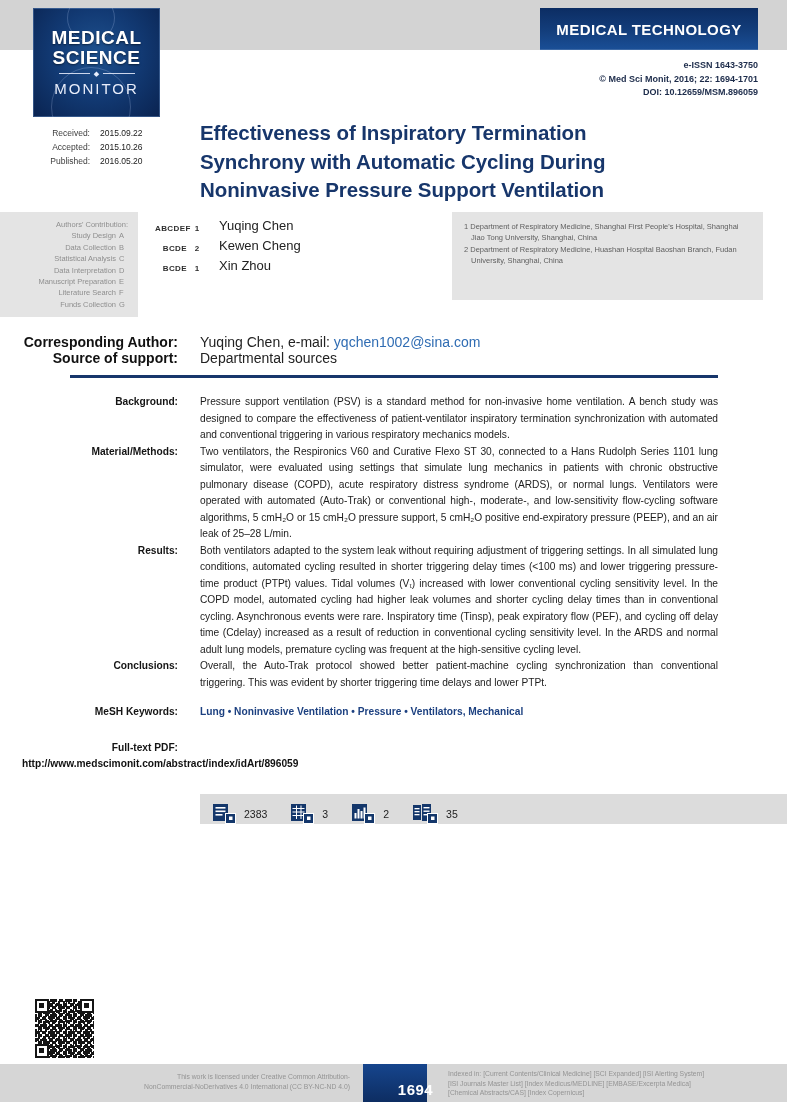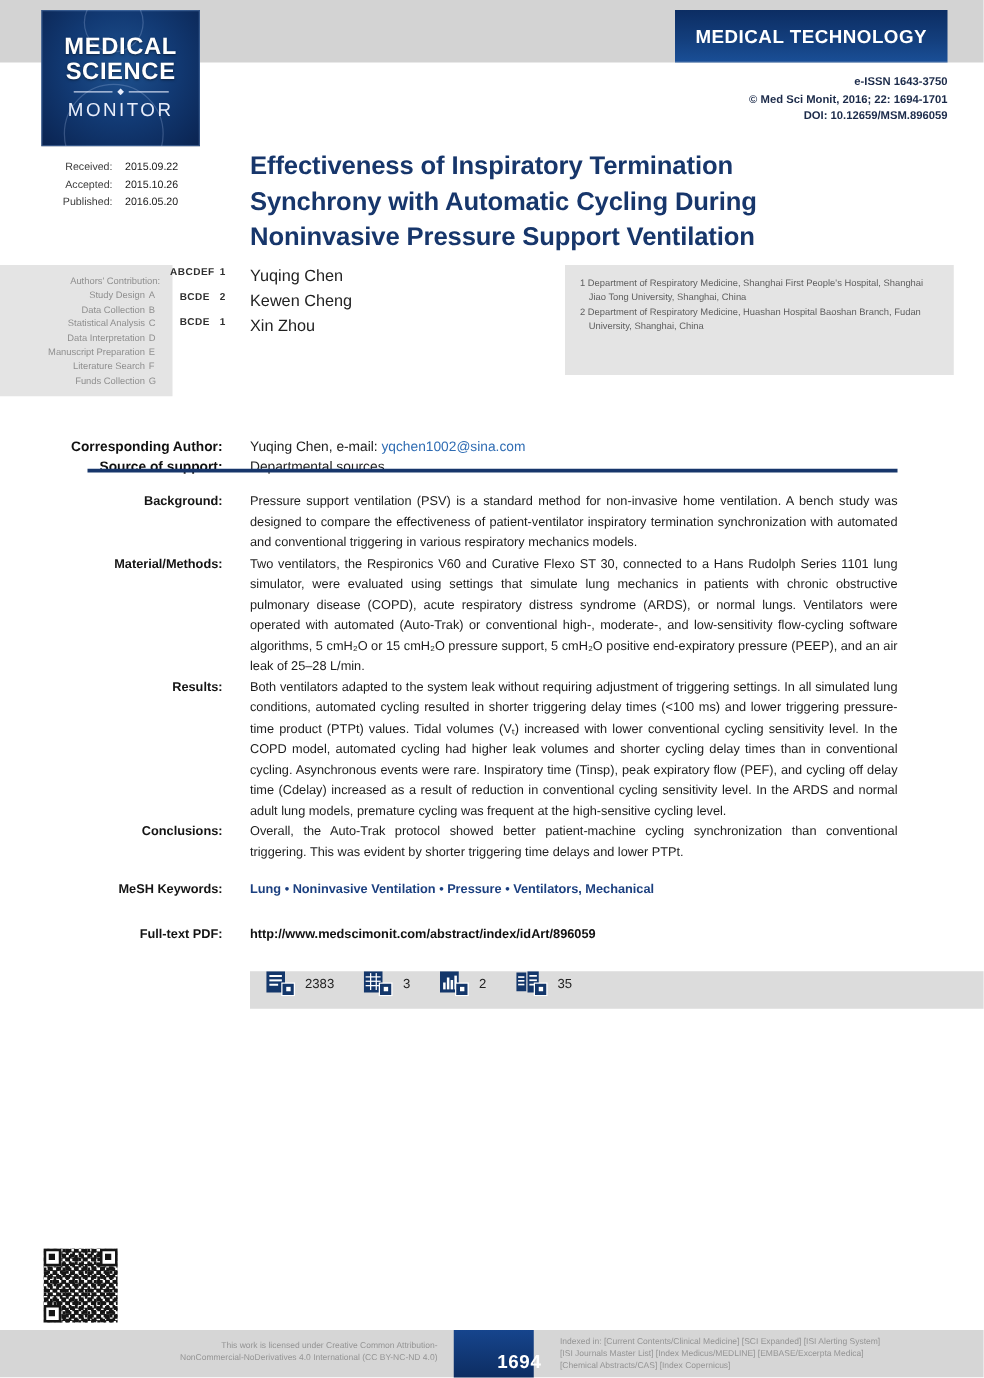--- a/index.html
+++ b/index.html
@@ -64,54 +64,54 @@
   
   .contrib-panel {
     position:absolute; left:0; top:212px; width:138px; height:105px;
     background:#e4e4e4; padding:7px 10px 12px 0; text-align:right;
     font-size:7.5px; line-height:11.4px; color:#8f8f8f;
   }
   .contrib-heading { white-space:nowrap; }
   .ccode { display:inline-block; width:9px; margin-left:3px; text-align:left; }
 
   .authors-block { position:absolute; left:136px; top:213px; }
-  .author-row { display:flex; align-items:flex-start; height:20px; }
+  .author-row { display:flex; align-items:flex-end; height:20px;margin-left:19px; }
   .author-codes { width:32px; text-align:right; font-size:8px; font-weight:700; color:#2e2e2e; letter-spacing:.4px; }
   .author-affnum { width:10px; margin-left:5px; text-align:center; font-size:8px; font-weight:700; color:#2e2e2e; }
   .author-name { margin-left:17px; font-size:13px; font-weight:400; color:#222; }
 
   .affil-panel {
     position:absolute; left:452px; top:212px; width:311px; height:88px;
     background:#e4e4e4; padding:9px 10px 0 12px;
     font-size:7.5px; line-height:11px; color:#5e5e5e;
   }
   .affil-item { padding-left:7px; text-indent:-7px; margin-bottom:1px; }
 
   
-  .corr-block { position:absolute; left:0; top:336px; width:740px; font-size:11px; line-height:13.5px;margin-top:16px; }
+  .corr-block { position:absolute; left:0; top:336px; width:740px; font-size:14px; line-height:13.5px; }
   .corr-row { display:flex; margin-bottom:2px; }
   .corr-label { width:178px; text-align:right; font-weight:700; color:#111; }
   .corr-value { width:520px; margin-left:22px; color:#222; }
   .email-link { color:#2f6cb3; }
 
   .rule { position:absolute; left:70px; top:375px; width:648px; height:2.5px; background:#17366b; }
 
   
   .flow { position:absolute; left:0; top:394px; width:787px; }
   .absrow { display:flex; }
   .abslabel { width:178px; text-align:right; font-size:10.2px; line-height:16.5px; font-weight:700; color:#141414; flex-shrink:0; }
   .absbody { width:518px; margin-left:22px; font-size:10.2px; line-height:16.5px; color:#1c1c1c; text-align:justify; }
   .row-mesh { margin-top:13px; }
   .row-mesh .absbody { font-weight:700; color:#1c4080; text-align:left; }
-  .row-pdf { margin-top:19px; }
+  .row-pdf { margin-top:19px;flex-direction:column; }
   .row-pdf .absbody { font-weight:600; color:#111; text-align:left; }
 
   .metrics-bar {
     margin-top:21px; margin-left:200px; width:587px; height:30px;
-    background:#dcdcdc; display:flex; align-items:flex-start; padding-left:13px;
+    background:#dcdcdc; display:flex; align-items:flex-end; padding-left:13px;
   }
   .metric { display:flex; align-items:center; margin-right:24px; }
   .metric svg { margin-right:7px; display:block; }
   .metric-value { font-size:10.5px; color:#222; }
 
   
   .qr { position:absolute; left:33px; top:997px; width:63px; height:63px; background:#fff; padding:2px; }
   .qr-inner {
     position:relative; width:100%; height:100%;
     background-image:

